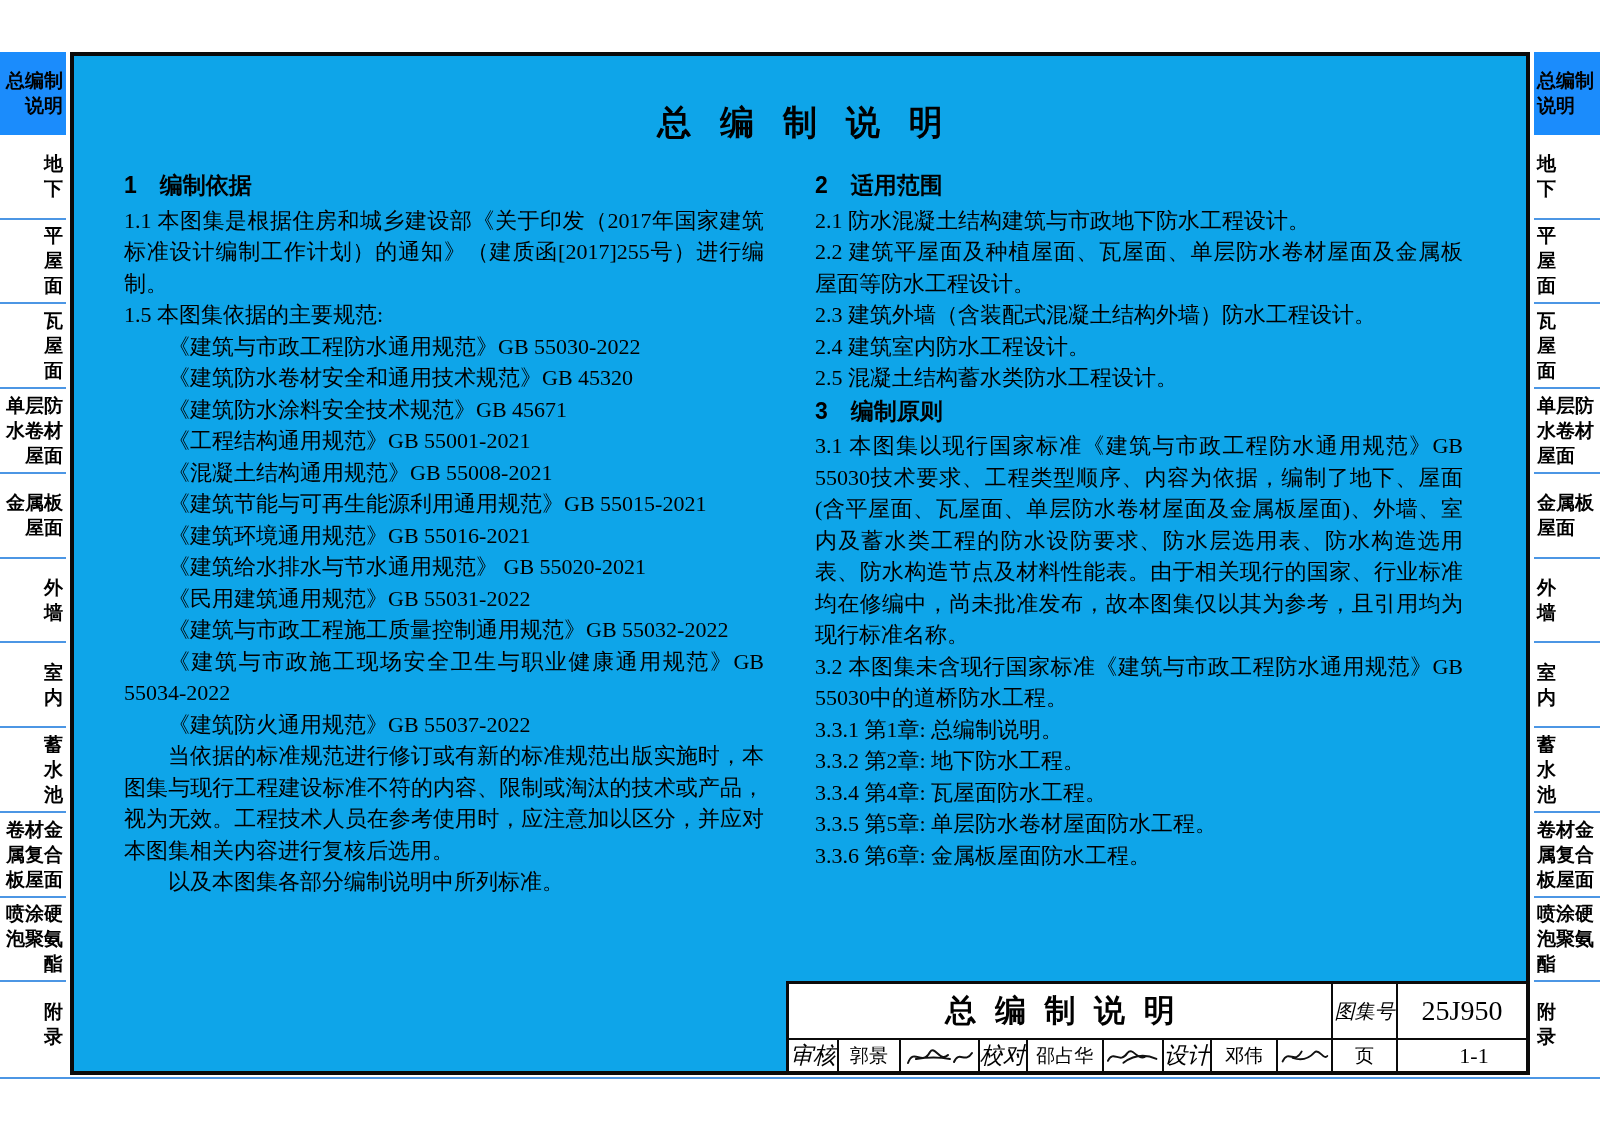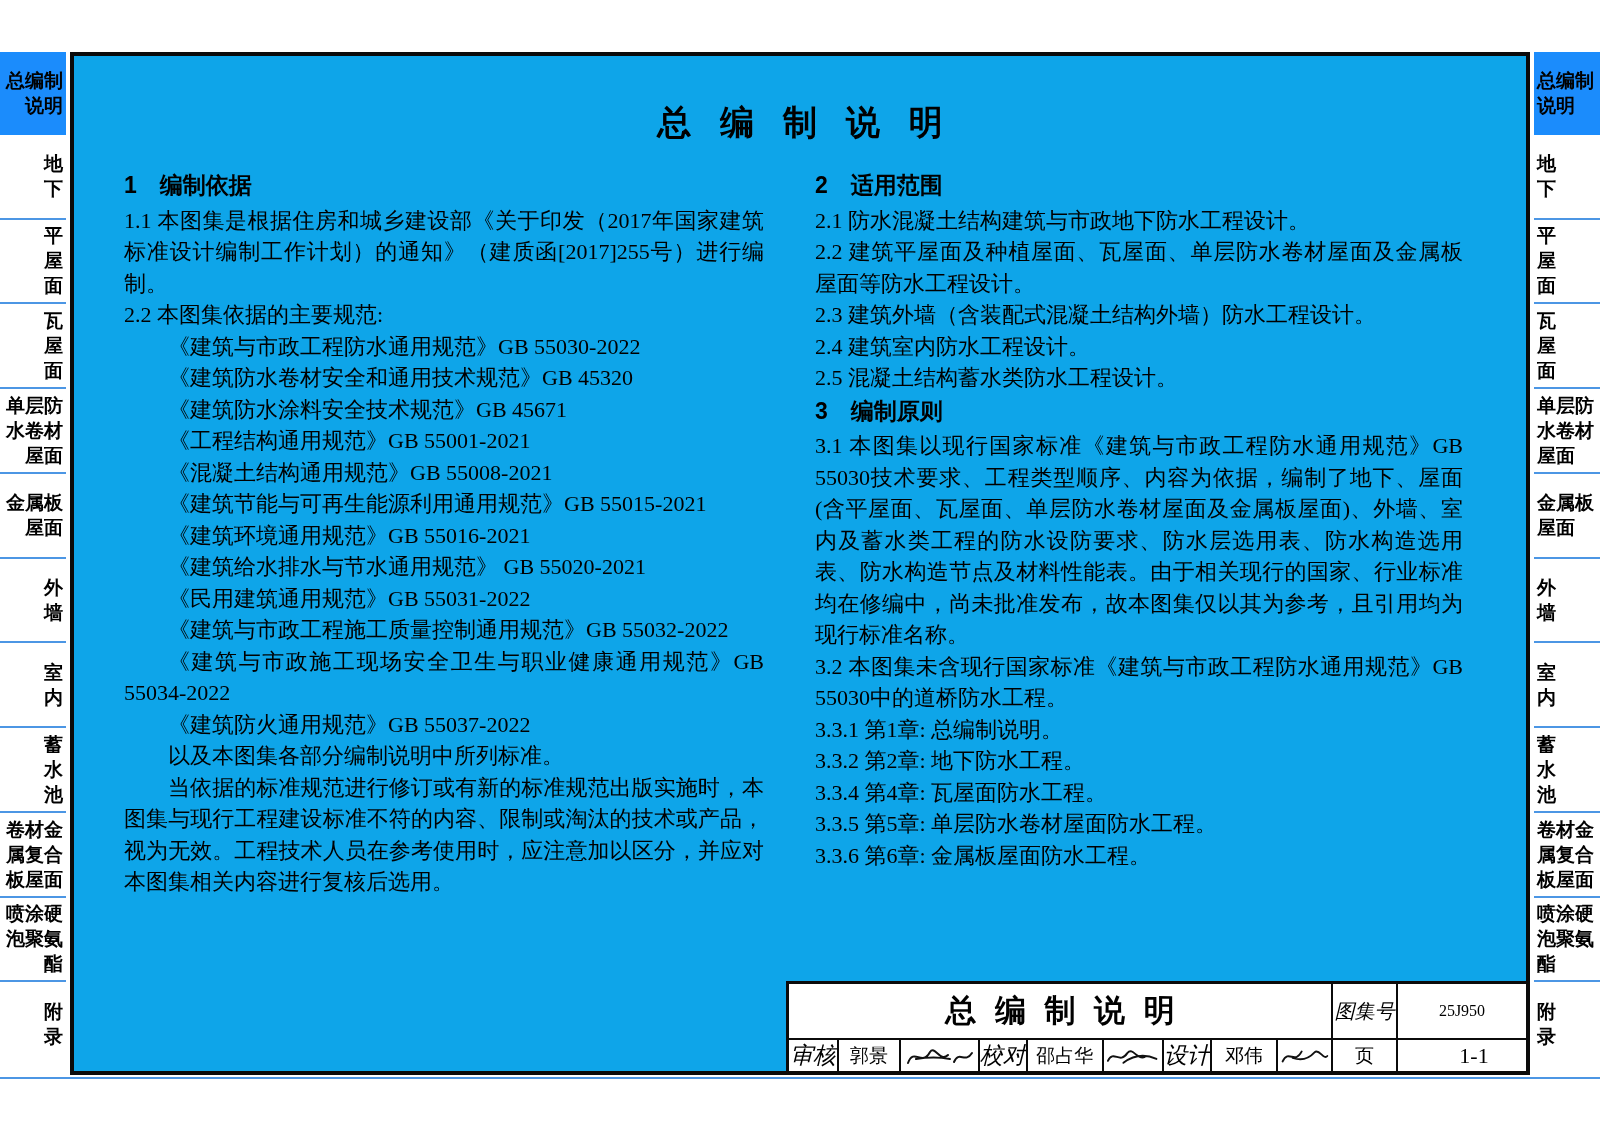--- a/index.html
+++ b/index.html
@@ -40,21 +40,21 @@
               border-top:3px solid #0b0b0b;border-left:3px solid #0b0b0b;background:#fff;
               display:flex;flex-direction:column;}
   .tb-row1{display:flex;height:56px;box-sizing:border-box;border-bottom:2px solid #0b0b0b;}
   .tb-row2{display:flex;flex:1;}
   .cell{display:flex;align-items:center;justify-content:center;box-sizing:border-box;
         border-left:2px solid #0b0b0b;overflow:hidden;}
   .tb-row1 .cell:first-child,.tb-row2 .cell:first-child{border-left:none;}
   .tb-title{flex:1;font-size:31px;font-weight:bold;}
   .tb-title .spread{letter-spacing:.6em;margin-right:-.6em;}
   .tb-label{width:65px;font-size:20px;font-style:italic;}
-  .tb-value{width:130px;font-size:16px;font-family:"Liberation Serif",serif;}
+  .tb-value{width:130px;font-size:28px;font-family:"Liberation Serif",serif;}
   .r2-lab{width:48px;font-size:23px;font-style:italic;}
   .r2-nam{font-size:19px;}
   .r2-sig{background:#fff;}
   .r2-pg{width:65px;font-size:19px;}
   .r2-val{width:130px;font-size:22px;font-family:"Liberation Serif",serif;padding-left:24px;}
 </style>
 </head>
 <body>
 
 <div class="sidebar left">
@@ -130,35 +130,35 @@
 <div class="frame">
 
   <div class="doc-title">
     <span class="spread">总编制说明</span>
   </div>
 
   <div class="col col-left">
 
   <p class="h">1　编制依据</p>
       <p class="p">1.1 本图集是根据住房和城乡建设部《关于印发（2017年国家建筑标准设计编制工作计划）的通知》（建质函[2017]255号）进行编制。</p>
-      <p class="p">2.2 本图集依据的主要规范:</p>
+      <p class="p">1.5 本图集依据的主要规范:</p>
       <p class="pi">《建筑与市政工程防水通用规范》GB 55030-2022</p>
       <p class="pi">《建筑防水卷材安全和通用技术规范》GB 45320</p>
       <p class="pi">《建筑防水涂料安全技术规范》GB 45671</p>
       <p class="pi">《工程结构通用规范》GB 55001-2021</p>
       <p class="pi">《混凝土结构通用规范》GB 55008-2021</p>
       <p class="pi">《建筑节能与可再生能源利用通用规范》GB 55015-2021</p>
       <p class="pi">《建筑环境通用规范》GB 55016-2021</p>
       <p class="pi">《建筑给水排水与节水通用规范》 GB 55020-2021</p>
       <p class="pi">《民用建筑通用规范》GB 55031-2022</p>
       <p class="pi">《建筑与市政工程施工质量控制通用规范》GB 55032-2022</p>
       <p class="pi">《建筑与市政施工现场安全卫生与职业健康通用规范》GB 55034-2022</p>
       <p class="pi">《建筑防火通用规范》GB 55037-2022</p>
+      <p class="pi">当依据的标准规范进行修订或有新的标准规范出版实施时，本图集与现行工程建设标准不符的内容、限制或淘汰的技术或产品，视为无效。工程技术人员在参考使用时，应注意加以区分，并应对本图集相关内容进行复核后选用。</p>
       <p class="pi">以及本图集各部分编制说明中所列标准。</p>
-      <p class="pi">当依据的标准规范进行修订或有新的标准规范出版实施时，本图集与现行工程建设标准不符的内容、限制或淘汰的技术或产品，视为无效。工程技术人员在参考使用时，应注意加以区分，并应对本图集相关内容进行复核后选用。</p>
     </div>
 
   <div class="col col-right">
 
   <p class="h">2　适用范围</p>
       <p class="p">2.1 防水混凝土结构建筑与市政地下防水工程设计。</p>
       <p class="p">2.2 建筑平屋面及种植屋面、瓦屋面、单层防水卷材屋面及金属板屋面等防水工程设计。</p>
       <p class="p">2.3 建筑外墙（含装配式混凝土结构外墙）防水工程设计。</p>
       <p class="p">2.4 建筑室内防水工程设计。</p>
       <p class="p">2.5 混凝土结构蓄水类防水工程设计。</p>

